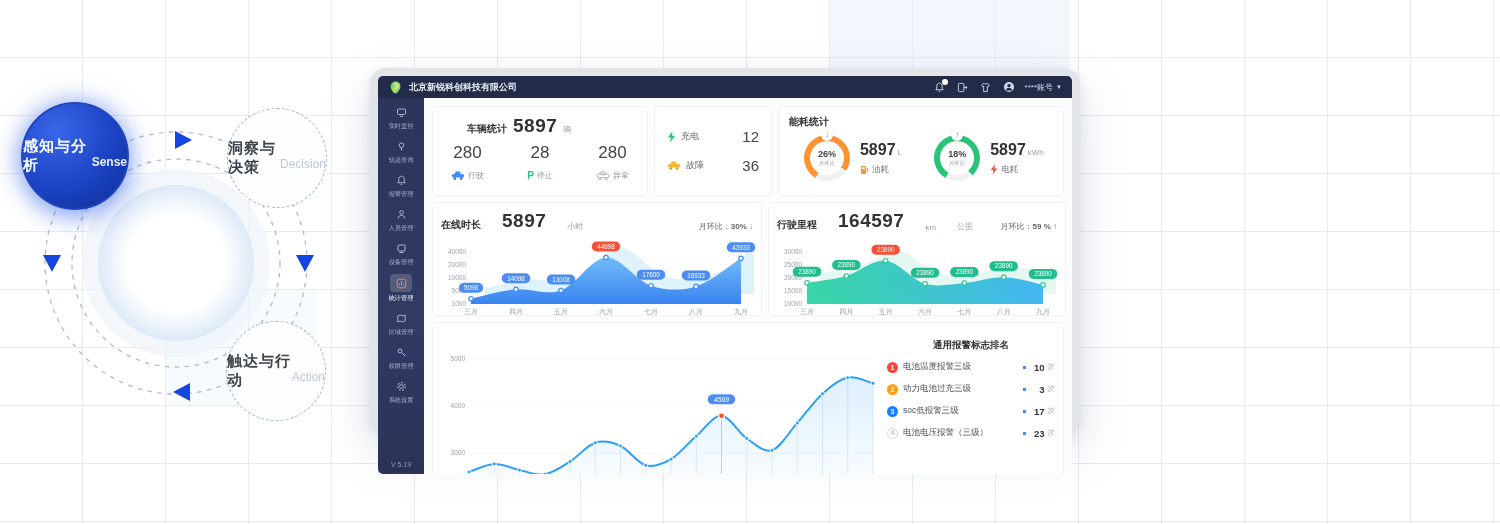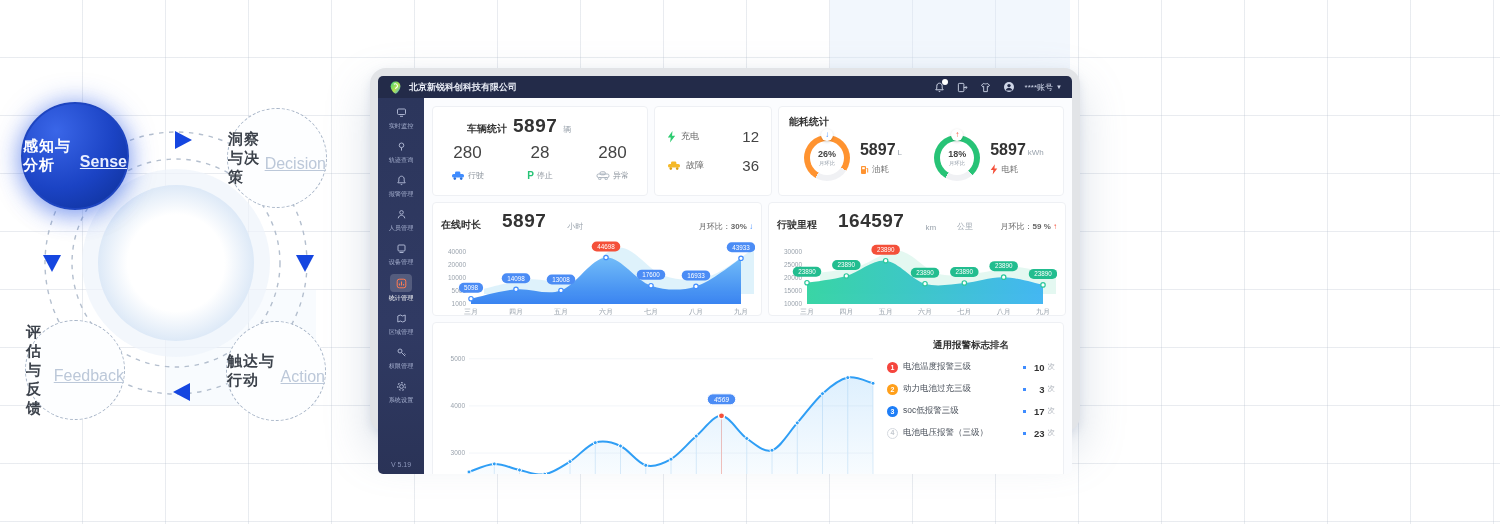--- a/index.html
+++ b/index.html
@@ -13,21 +13,21 @@
       #ffffff;
   }
   .tint{ position:absolute; background:rgba(221,235,249,.38); }
 
   
   .cycle{ position:absolute; left:0; top:80px; width:360px; height:400px; }
   .cycle svg{ position:absolute; left:0; top:0; }
   .node{ position:absolute; border-radius:50%; display:flex; flex-direction:row;
          align-items:center; justify-content:center; }
   .node .t{ font-size:15px; font-weight:bold; color:#3c424b; letter-spacing:1px; }
-  .node .s{ font-size:16px; color:#bcc8d9; margin-top:12px;text-decoration:underline; }
+  .node .s{ font-size:12px; color:#bcc8d9; margin-top:12px; }
   .node.dashed{ width:100px; height:100px; background:#fdfeff; border:1.6px dashed #a9b6c8; }
   .node.sense{ width:108px; height:108px; left:21px; top:22px;
       background:radial-gradient(circle at 32% 26%, #3a66e8 0%, #1b43c4 55%, #0c2e92 100%);
       border:2px solid #1e45c0;
       box-shadow:0 0 26px rgba(58,102,232,.5), 0 8px 22px rgba(58,102,232,.35); }
   .node.sense .t{ color:#fff; }
   .node.sense .s{ color:#e8eeff; font-weight:bold; }
   .node.decision{ left:227px; top:28px; }
   .node.feedback{ left:25px; top:240px; }
   .node.action{ left:226px; top:241px; }
@@ -144,24 +144,20 @@
       <polygon points="43,175 61,175 52,192" fill="#1546e0"></polygon>
       <polygon points="190,303 190,321 173,312" fill="#1546e0"></polygon>
     </svg>
     <div class="node sense">
       <div class="t">感知与分析</div>
       <div class="s">Sense</div>
     </div>
     <div class="node dashed decision">
       <div class="t">洞察与决策</div>
       <div class="s">Decision</div>
-    </div>
-    <div class="node dashed feedback">
-      <div class="t">评估与反馈</div>
-      <div class="s">Feedback</div>
     </div>
     <div class="node dashed action">
       <div class="t">触达与行动</div>
       <div class="s">Action</div>
     </div>
   </div>
 
   <div class="tablet">
     <div class="screen">
 

